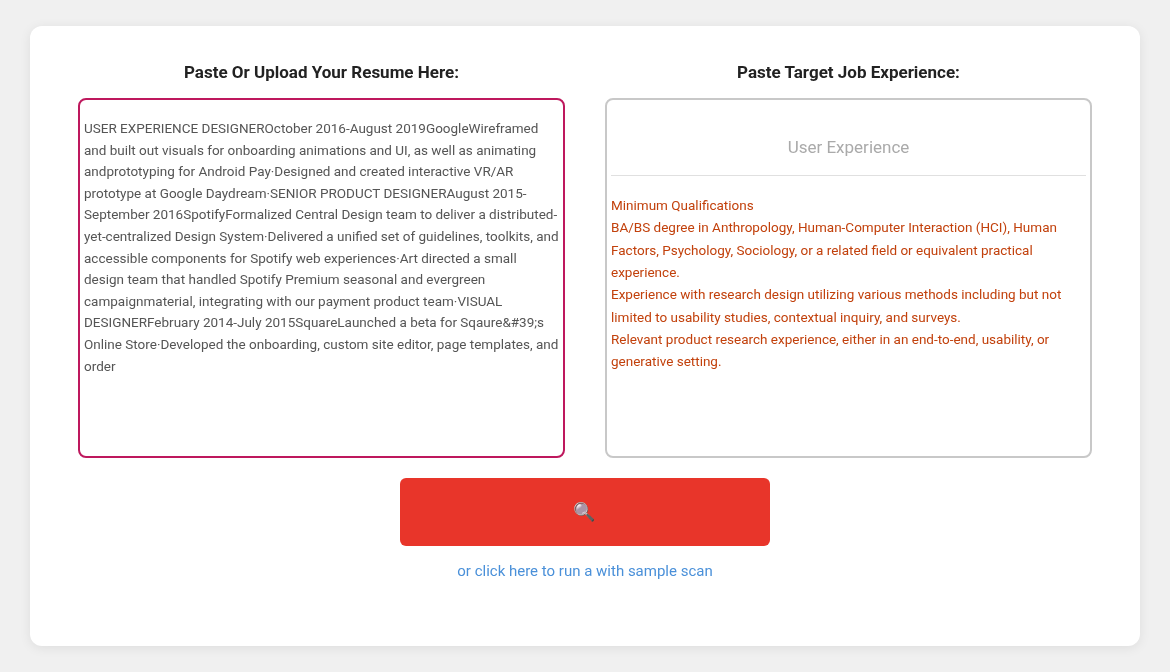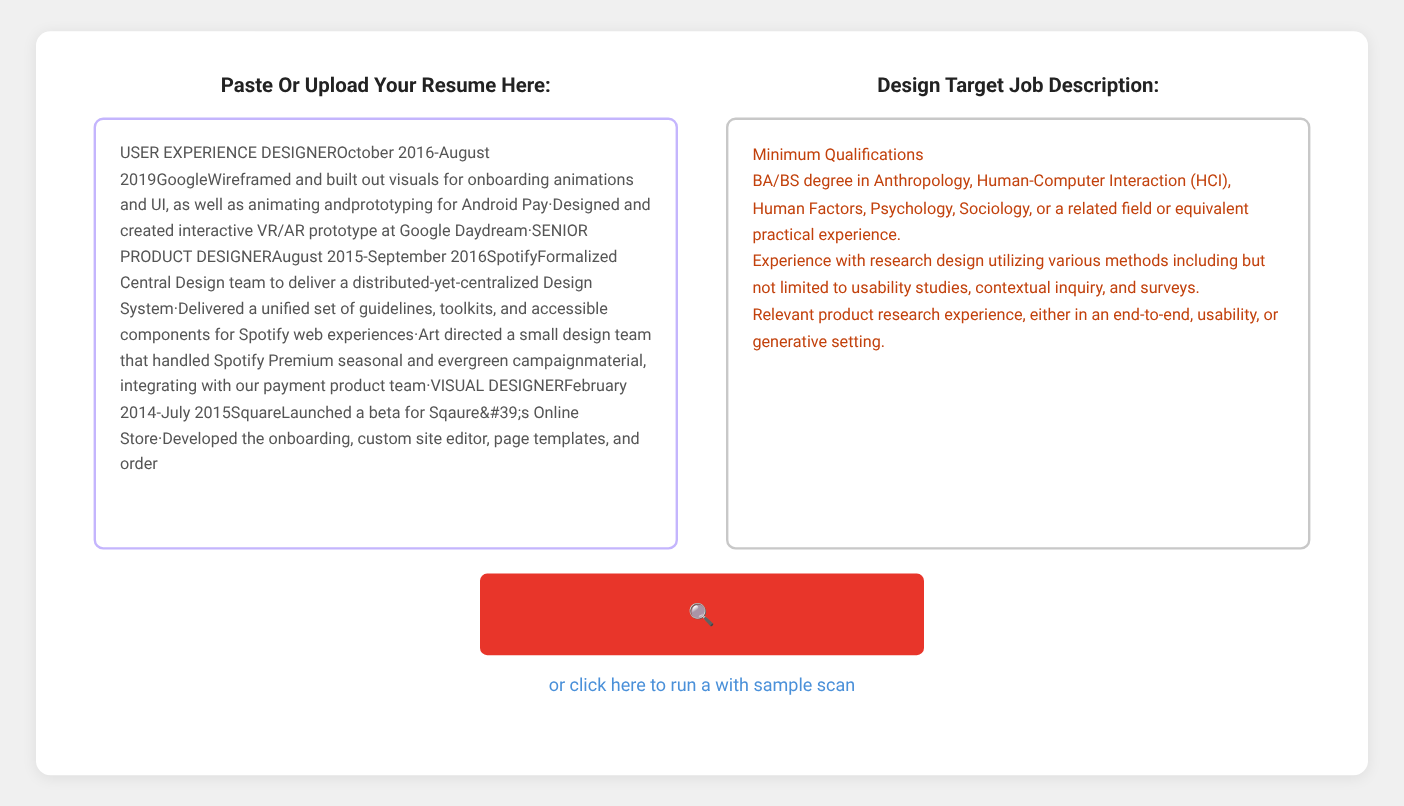--- a/index.html
+++ b/index.html
@@ -46,23 +46,23 @@
 
     .column-title {
       font-size: 17px;
       font-weight: 700;
       color: #222222;
       text-align: center;
       margin-bottom: 16px;
     }
 
     .textarea-box {
-      border: 2px solid #c4b5fd;
+      border: 2px solid #be185d;
       border-radius: 8px;
-      padding: 18px 20px;
+      padding: 18px 4px;
       min-height: 360px;
       font-size: 13.5px;
       color: #555555;
       line-height: 1.6;
       overflow: hidden;
       word-break: break-word;
       cursor: text;
       resize: none;
       background: #fff;
     }
@@ -129,22 +129,23 @@
 
 <div class="main-card">
   <div class="columns-row">
 
     <div class="column">
       <div class="column-title">Paste Or Upload Your Resume Here:</div>
       <div class="textarea-box">USER EXPERIENCE DESIGNEROctober 2016-August 2019GoogleWireframed and built out visuals for onboarding animations and UI, as well as animating andprototyping for Android Pay·Designed and created interactive VR/AR prototype at Google Daydream·SENIOR PRODUCT DESIGNERAugust 2015-September 2016SpotifyFormalized Central Design team to deliver a distributed-yet-centralized Design System·Delivered a unified set of guidelines, toolkits, and accessible components for Spotify web experiences·Art directed a small design team that handled Spotify Premium seasonal and evergreen campaignmaterial, integrating with our payment product team·VISUAL DESIGNERFebruary 2014-July 2015SquareLaunched a beta for Sqaure&amp;#39;s Online Store·Developed the onboarding, custom site editor, page templates, and order</div>
     </div>
 
     <div class="column">
-      <div class="column-title">Design Target Job Description:</div>
+      <div class="column-title">Paste Target Job Experience:</div>
       <div class="textarea-box right">
+        <div class="right-top">User Experience</div>
         <div class="right-content">
           Minimum Qualifications<br>
           BA/BS degree in Anthropology, Human-Computer Interaction (HCI), Human Factors, Psychology, Sociology, or a related field or equivalent practical experience.<br>
           Experience with research design utilizing various methods including but not limited to usability studies, contextual inquiry, and surveys.<br>
           Relevant product research experience, either in an end-to-end, usability, or generative setting.
         </div>
       </div>
     </div>
   </div>
 

